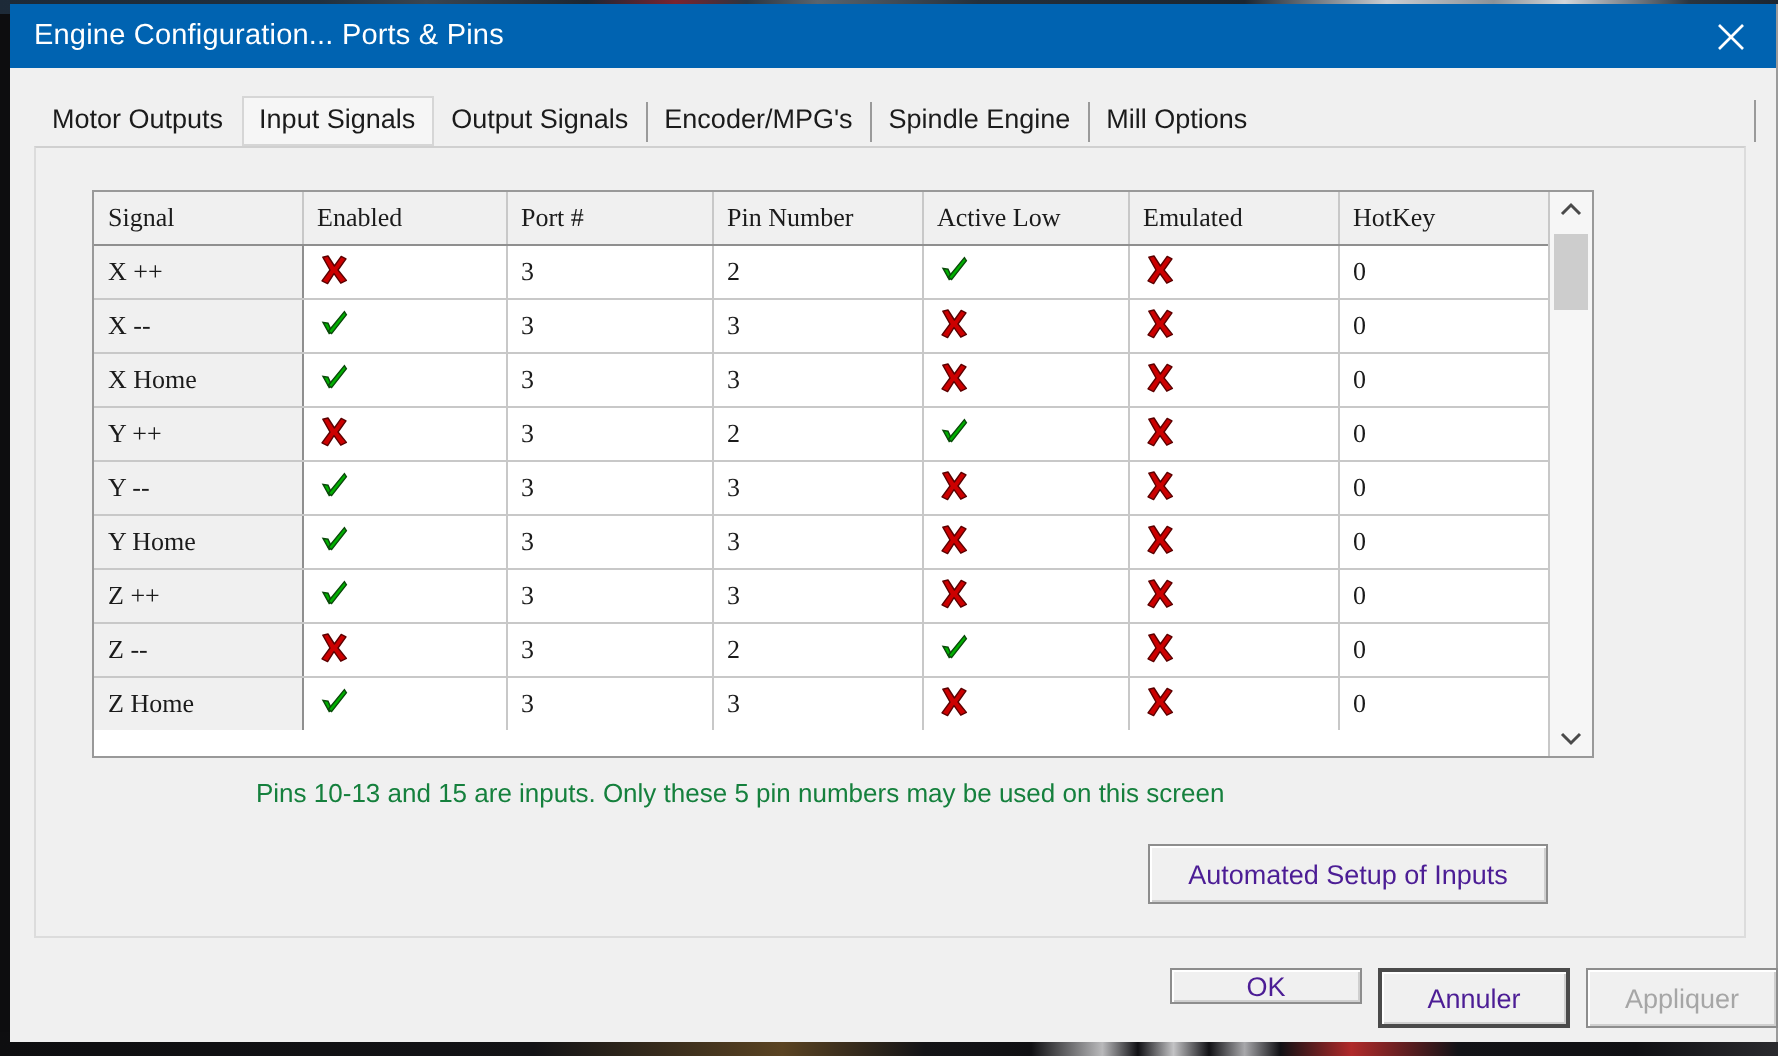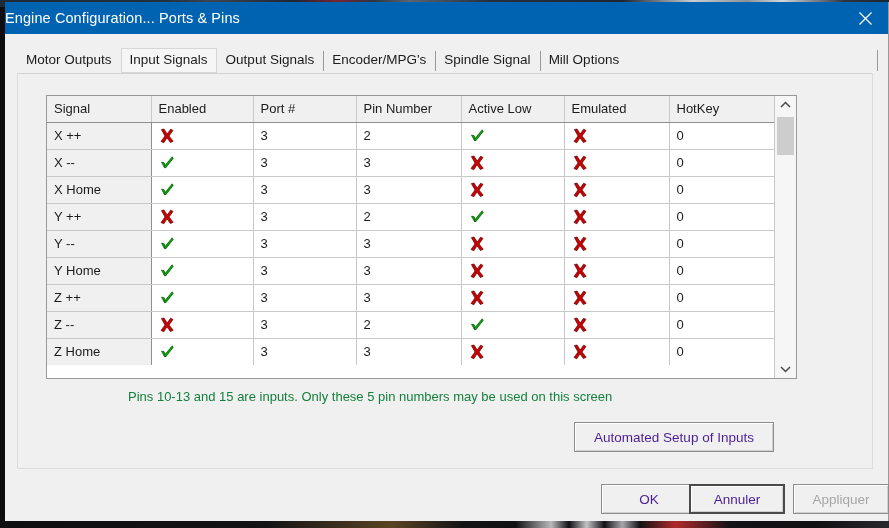--- a/index.html
+++ b/index.html
@@ -38,20 +38,21 @@
   }
   #titlebar {
     position: relative;
     height: 32px;
     background: #0063b1;
     display: flex; align-items: center;
   }
   #title-text {
     color: #ffffff;
     font-size: 14.5px;
+    padding-left: 12px;
     letter-spacing: .1px;
     white-space: nowrap;
   }
   #close-btn {
     position: absolute; right: 0; top: 0;
     width: 46px; height: 32px;
     display: flex; align-items: center; justify-content: center;
     cursor: default;
   }
   #close-btn svg { display:block; }
@@ -107,20 +108,21 @@
     left: 28px; top: 21px;
     width: 751px; height: 284px;
     background: #ffffff;
     border: 1px solid #999999;
     box-sizing: border-box;
     display: flex;
   }
   #grid-table-area {
     flex: 1 1 auto;
     overflow: hidden;
+    font-family: Liberation Serif, serif;
   }
   table.grid {
     border-collapse: collapse;
     width: 100%;
     table-layout: fixed;
     font-size: 13px;
     color: #1b1b1b;
   }
   table.grid th, table.grid td {
     border-right: 1px solid #c8c8c8;
@@ -199,21 +201,21 @@
     position: absolute;
     left: 556px; top: 348px;
     width: 200px; height: 30px;
   }
 
   #btnbar {
     position: absolute;
     left: 0; top: 482px;
     width: 884px; height: 30px;
   }
-  #btn-ok     { position:absolute; left: 596px; top: 0; width: 96px; height: 30px; }
+  #btn-ok     { position:absolute; left: 580px; top: 0; width: 96px; height: 18px; }
   #btn-cancel { position:absolute; left: 684px; top: 0; width: 96px; height: 30px; }
   #btn-apply  { position:absolute; left: 788px; top: 0; width: 96px; height: 30px; }
 </style>
 </head>
 <body>
 
 <div id="desktop-top"></div>
 <div id="desktop-left"></div>
 <div id="desktop-bottom"></div>
 
@@ -227,21 +229,21 @@
         <line x1="13.5" y1="1.5" x2="1.5" y2="13.5" stroke="#ffffff" stroke-width="1.3"></line>
       </svg>
     </div>
   </div>
 
   <div id="tabstrip">
       <div class="tab">Motor Outputs</div>
       <div class="tab selected">Input Signals</div>
       <div class="tab">Output Signals</div>
       <div class="tab">Encoder/MPG's</div>
-      <div class="tab">Spindle Signal</div>
+      <div class="tab">Spindle Engine</div>
       <div class="tab">Mill Options</div>
     </div>
 
   <div id="tabpage">
 
     <div id="grid-wrap">
       <div id="grid-table-area">
         <table class="grid">
           <colgroup>
             <col style="width:104px">

